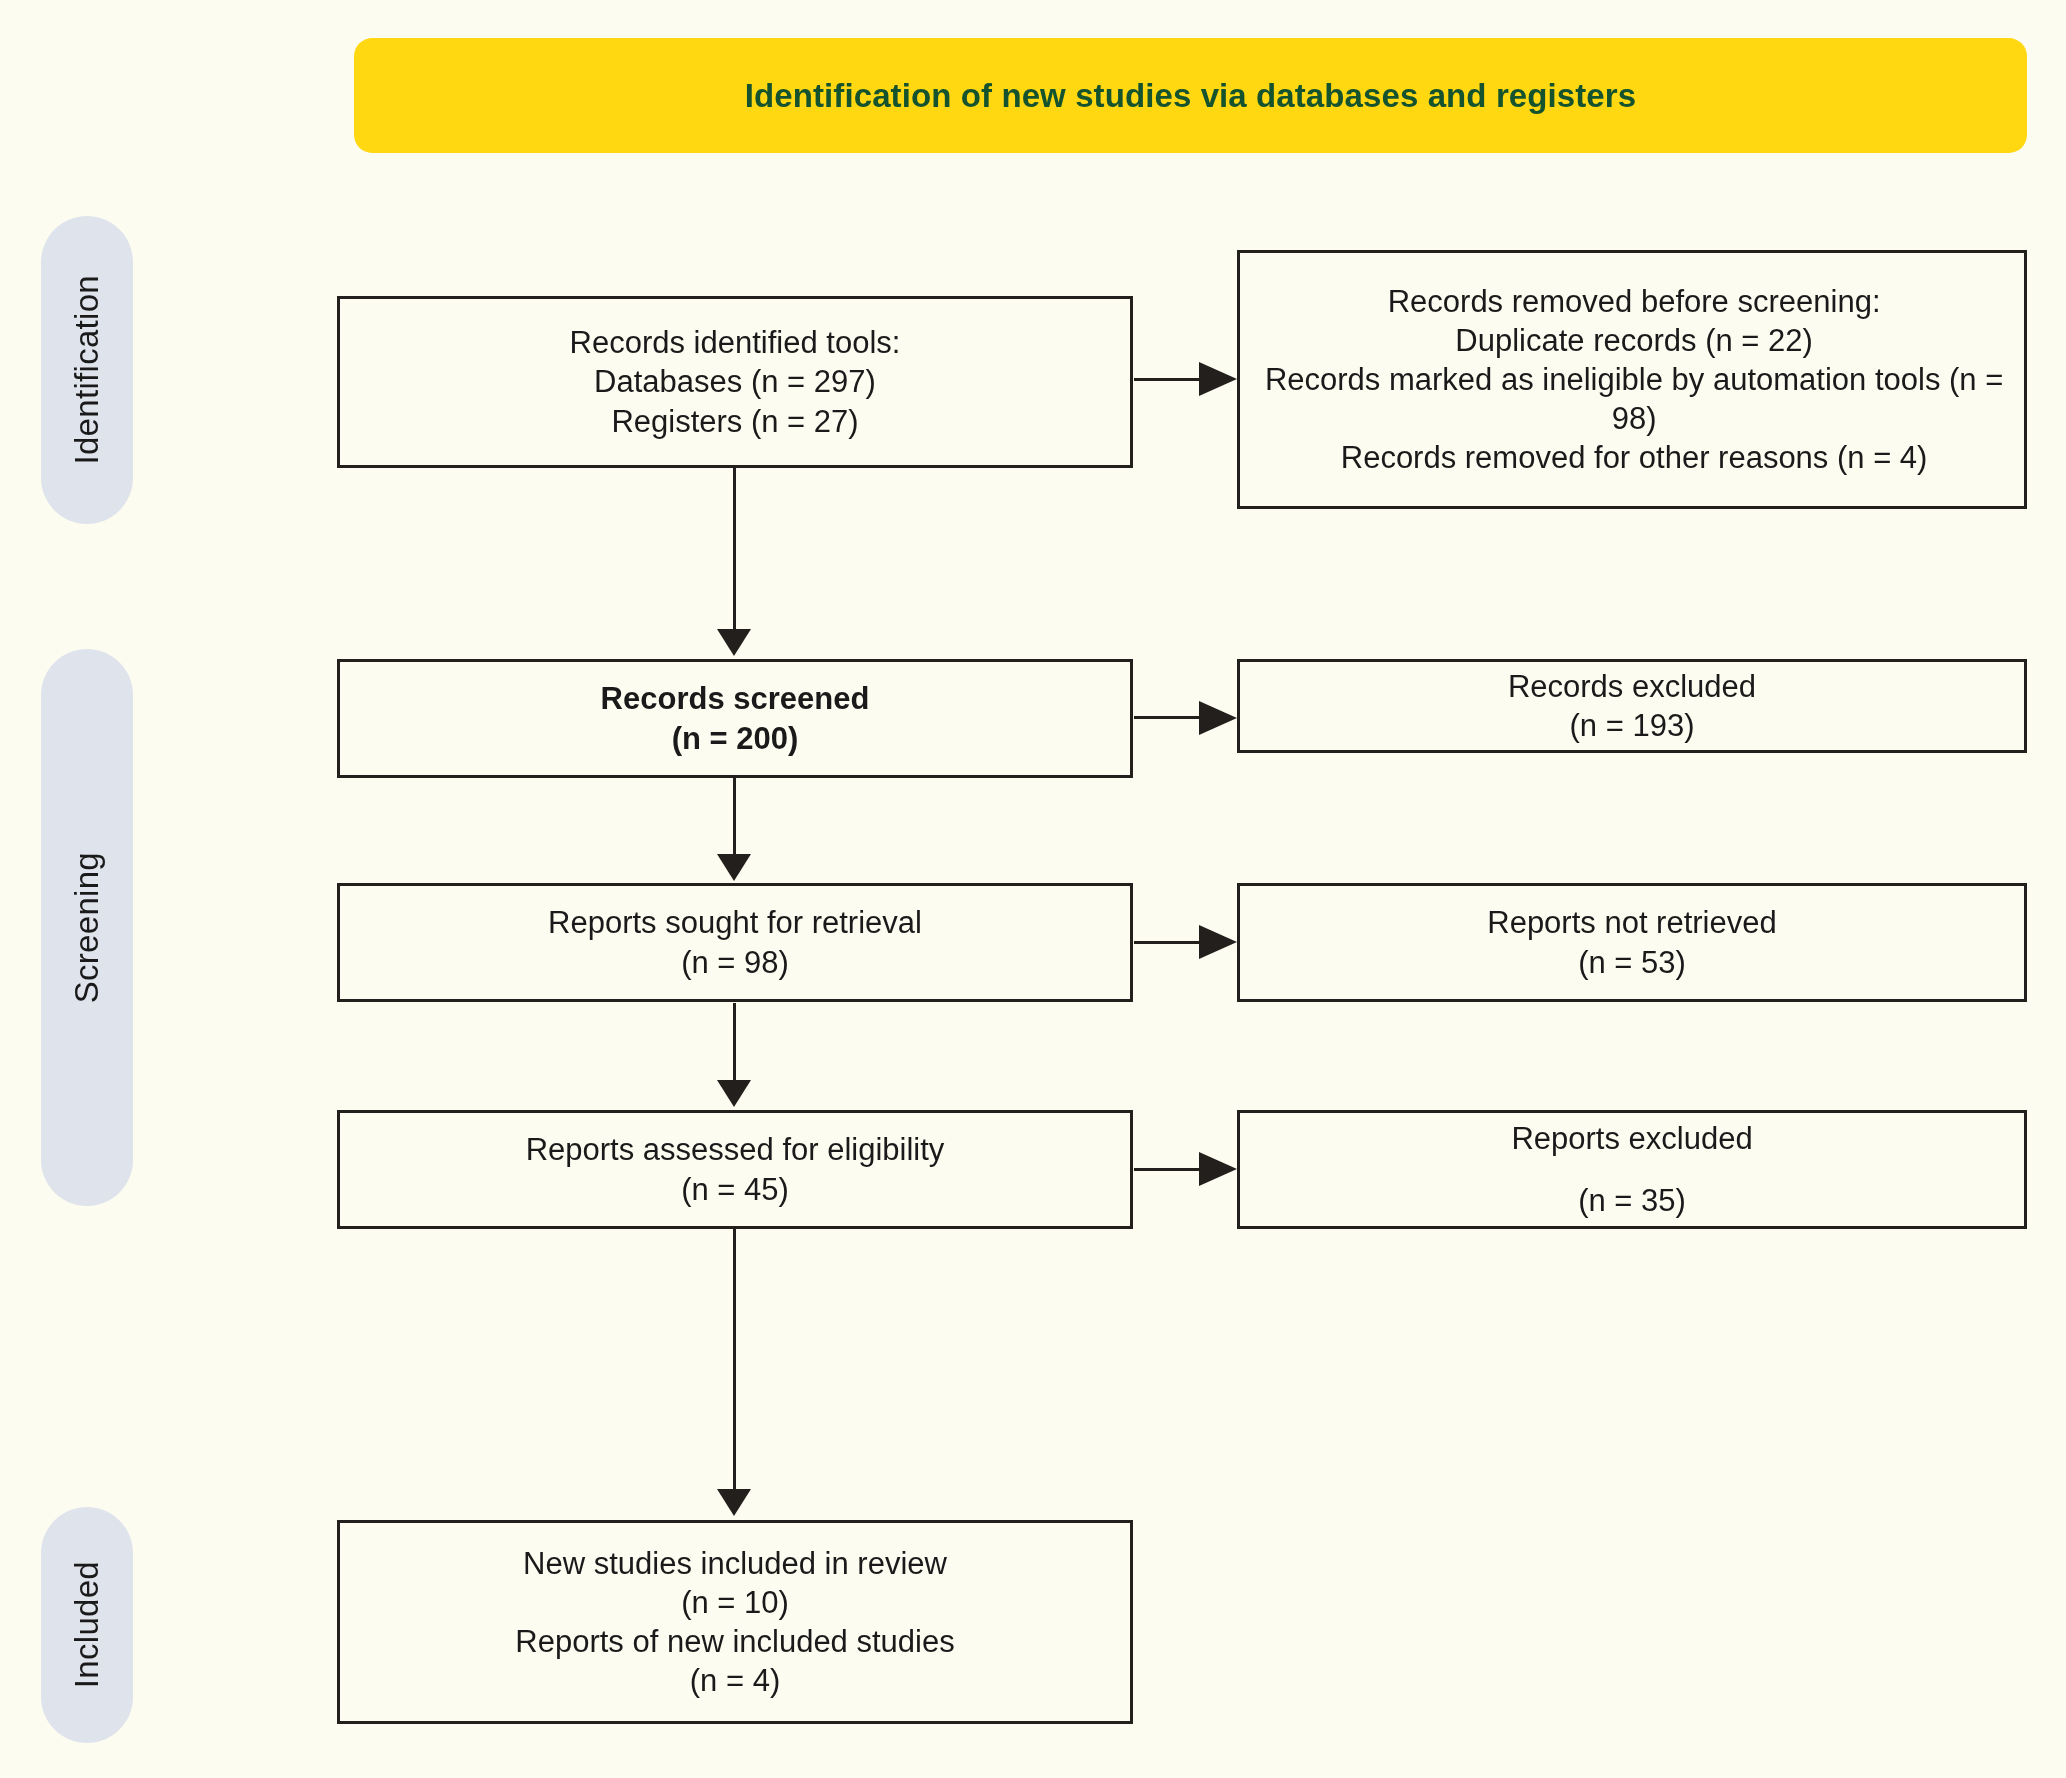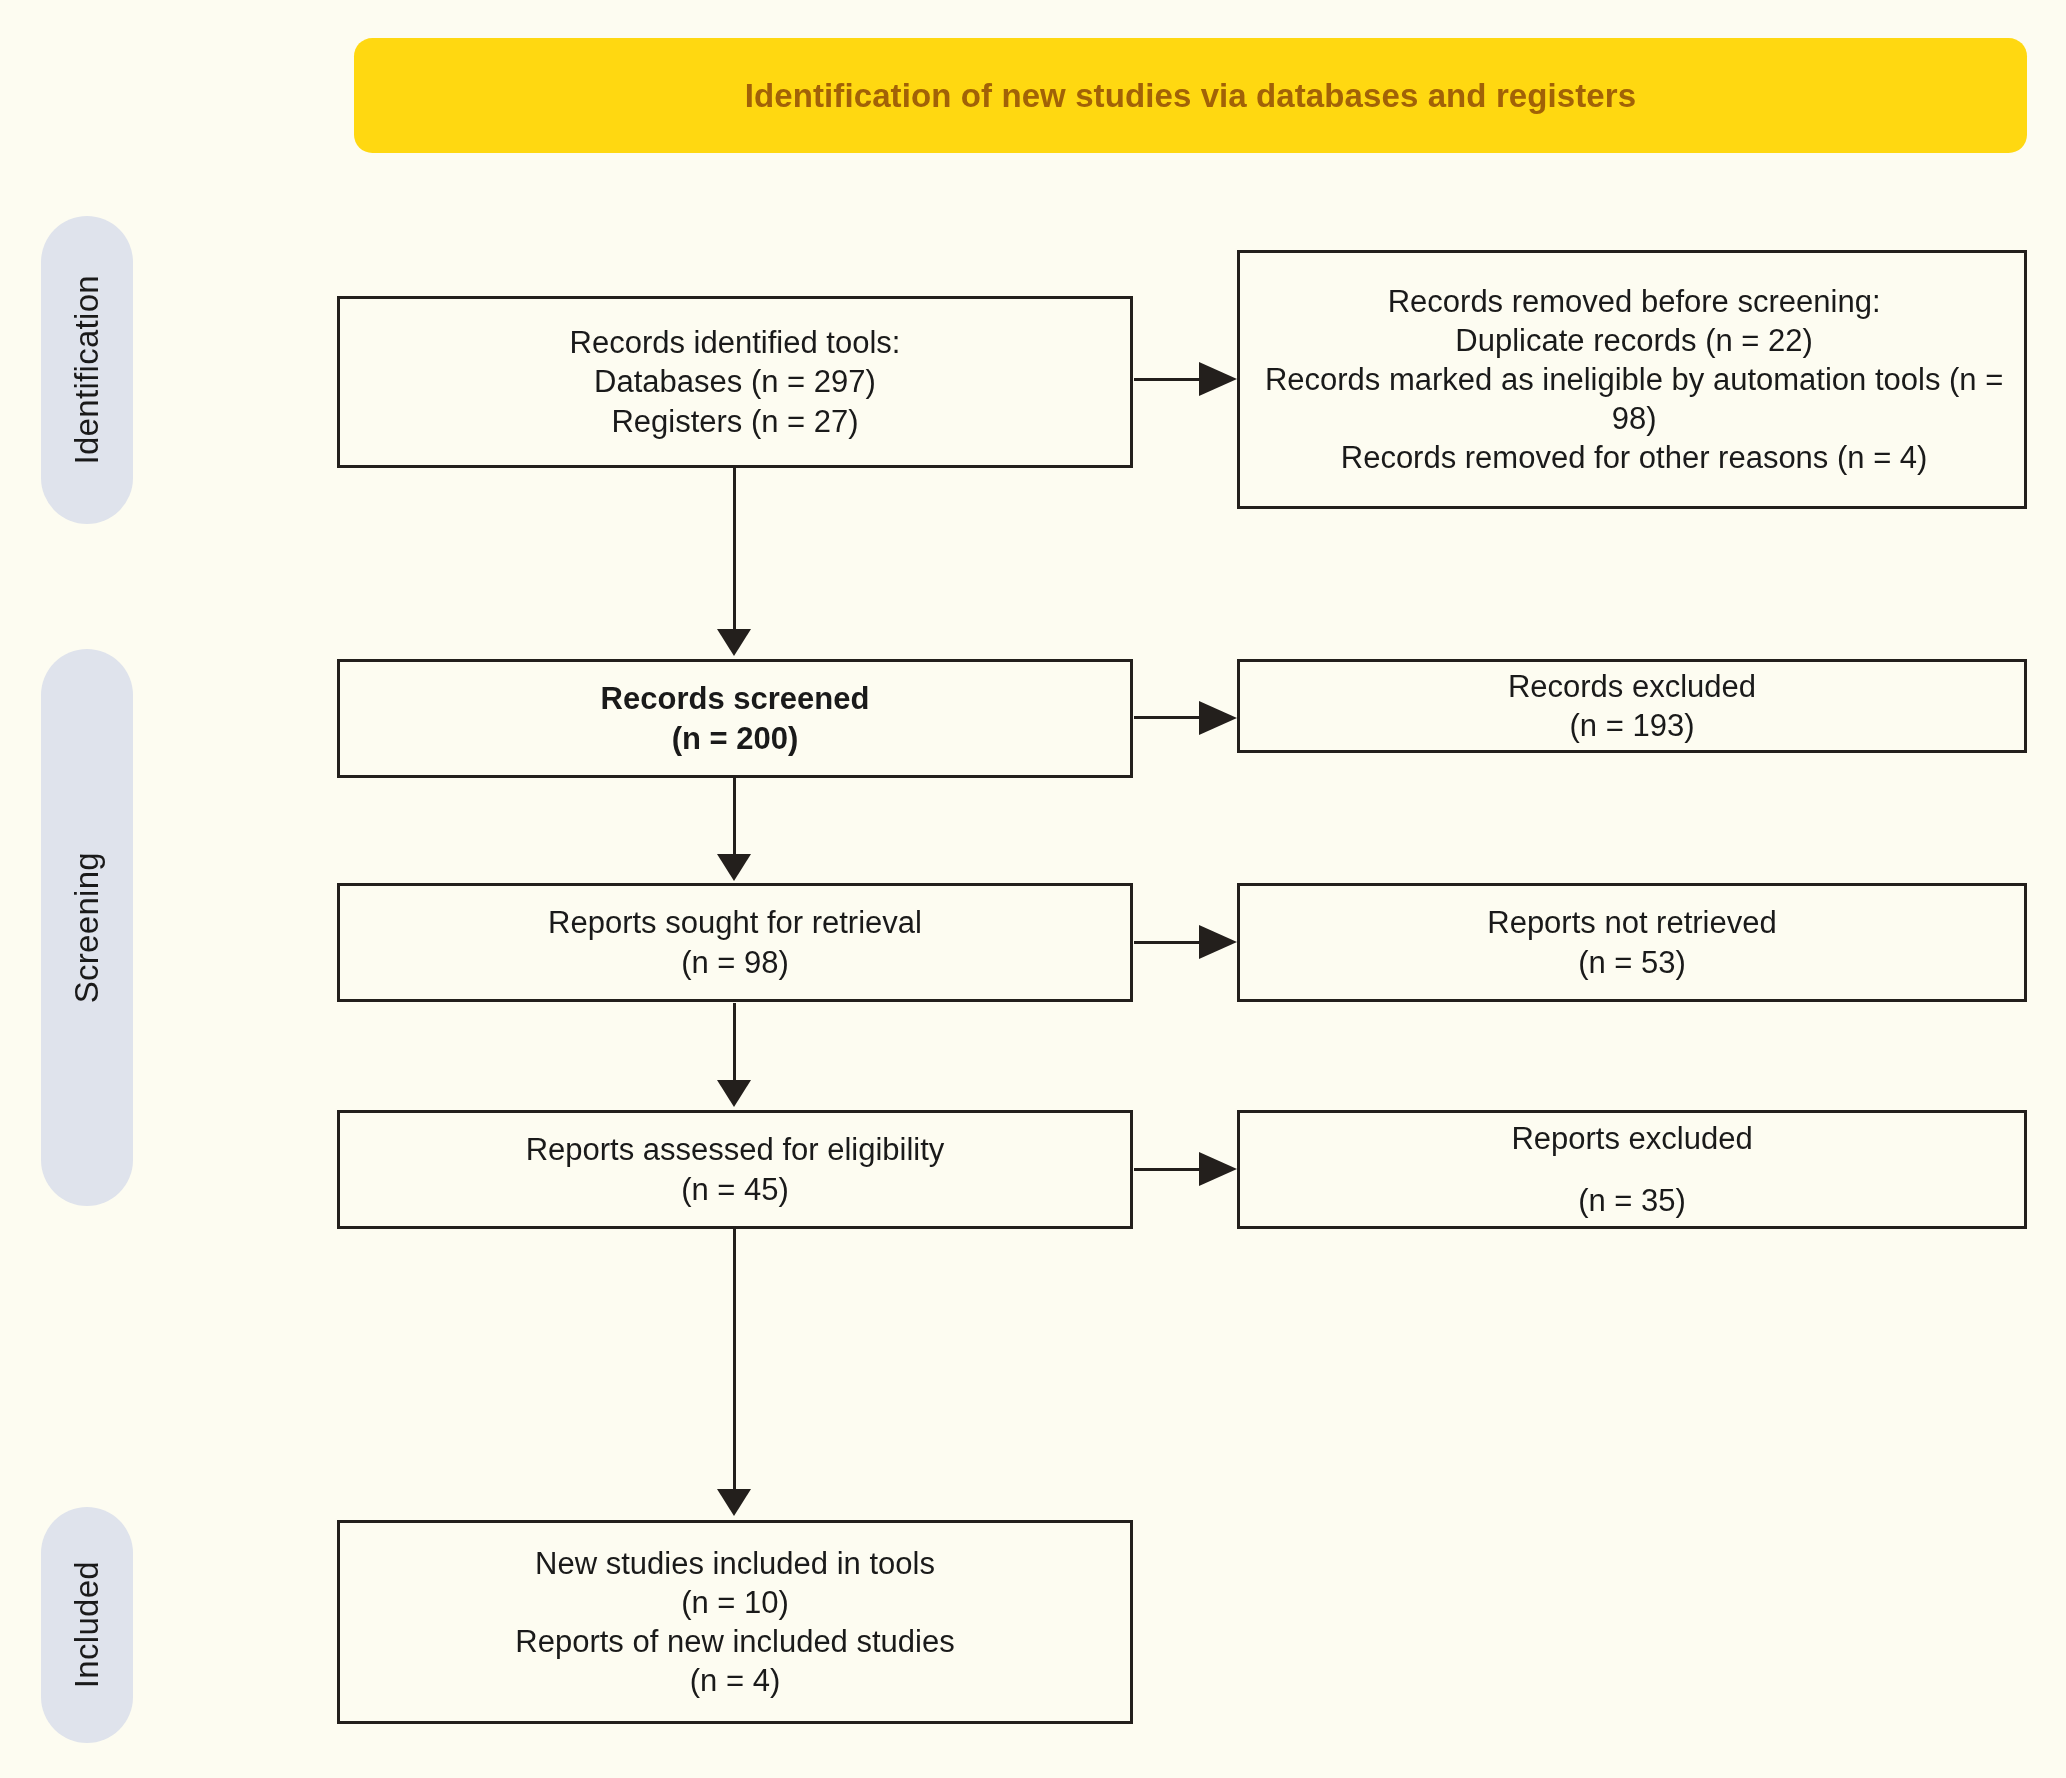--- a/index.html
+++ b/index.html
@@ -29,21 +29,21 @@
     background: #FFD811;
     border-radius: 18.3px;
     display: flex;
     align-items: center;
     justify-content: center;
     box-sizing: border-box;
   }
   .banner-text {
     font-size: 33px;
     font-weight: 700;
-    color: #a16207;
+    color: #14532d;
     letter-spacing: 0.1px;
     text-align: left;
     white-space: nowrap;
   }
 
   
   .stage {
     position: absolute;
     left: 41px;
     width: 92px;
@@ -185,21 +185,21 @@
     <div class="box-line">Reports sought for retrieval</div>
     <div class="box-line">(n = 98)</div>
   </div>
 
   <div class="box" id="box-assessed">
     <div class="box-line">Reports assessed for eligibility</div>
     <div class="box-line">(n = 45)</div>
   </div>
 
   <div class="box" id="box-included">
-    <div class="box-line">New studies included in tools</div>
+    <div class="box-line">New studies included in review</div>
     <div class="box-line">(n = 10)</div>
     <div class="box-line">Reports of new included studies</div>
     <div class="box-line">(n = 4)</div>
   </div>
 
   <div class="box" id="box-removed">
     <div class="box-line">Records removed before screening:</div>
     <div class="box-line">Duplicate records (n = 22)</div>
     <div class="box-line wrap">Records marked as ineligible by automation tools (n = 98)</div>
     <div class="box-line">Records removed for other reasons (n = 4)</div>

